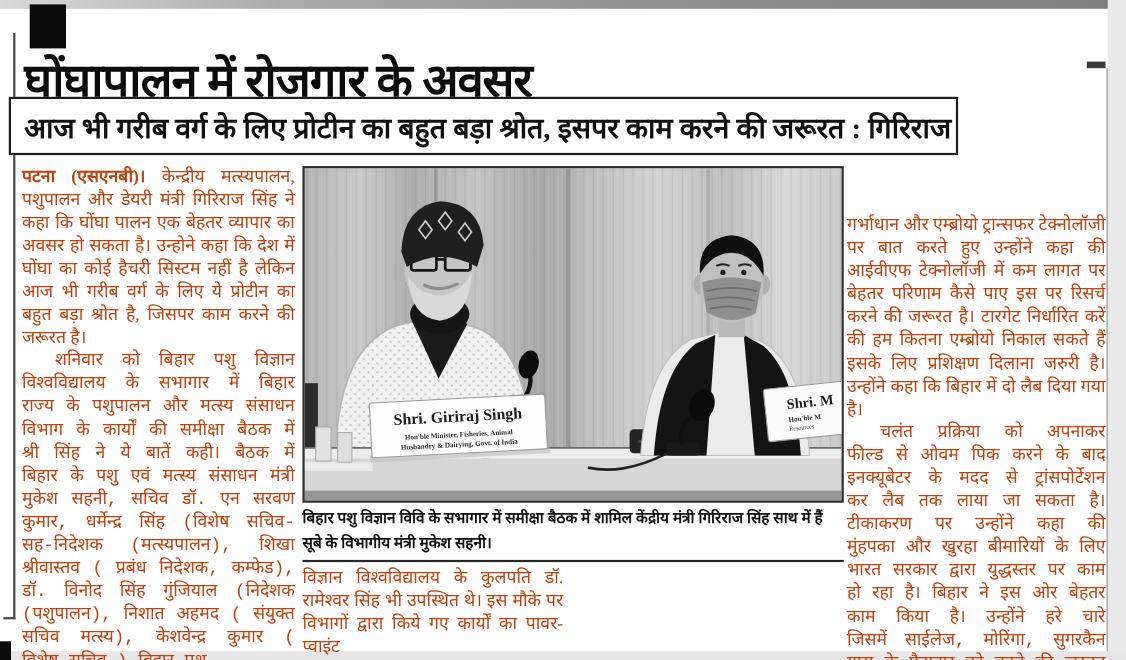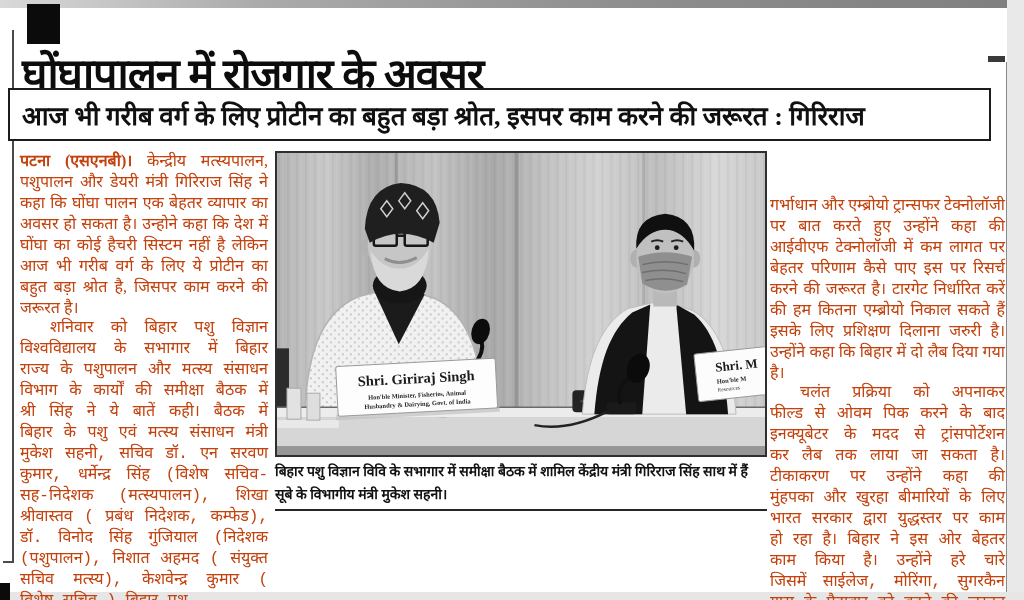--- a/index.html
+++ b/index.html
@@ -22,21 +22,21 @@
   .edge-right-band{left:1007px;top:0;width:17px;height:600px;background:#e9e9e9;}
   .bottom-band{left:10px;top:592px;width:1014px;height:8px;background:#e6e6e6;}
 
   
   .headline{
     left:22px;top:6px;width:986px;height:80px;
     font-size:43px;font-weight:900;line-height:80px;color:#0c0c0c;
     white-space:nowrap;letter-spacing:-1px;
   }
   .subhead-box{
-    left:8px;top:88px;width:983px;height:53px;box-sizing:border-box;
+    left:8px;top:88px;width:863px;height:53px;box-sizing:border-box;
     border:2px solid #1c1c1c;display:flex;align-items:center;padding-left:12px;
     background:#ffffff;
   }
   .subhead{font-size:26px;font-weight:700;color:#101010;white-space:nowrap;}
 
   
   .body-text{font-size:16px;line-height:21px;text-align:justify;color:#c2410c;}
   .body-text p{margin:0;}
   .dateline{font-weight:700;}
   .indent{text-indent:30px;font-family:Liberation Mono, monospace;}
@@ -196,18 +196,19 @@
       <text x="440" y="230" font-family="Liberation Serif, serif" font-size="6.5" font-weight="bold" fill="#2e2e2e">Hon'ble M</text>
       <text x="440" y="238" font-family="Liberation Serif, serif" font-size="5.5" fill="#3a3a3a">Resources</text>
     </g>
   </svg>
 </figure>
 
 <div class="abs caption">बिहार पशु विज्ञान विवि के सभागार में समीक्षा बैठक में शामिल केंद्रीय मंत्री गिरिराज सिंह  साथ में हैं सूबे के विभागीय मंत्री मुकेश सहनी।</div>
 <div class="abs caption-rule"></div>
 
 <div class="abs mid-cols">
+  <div class="mid-col body-text">विज्ञान विश्वविद्यालय के कुलपति डॉ. रामेश्वर सिंह भी उपस्थित थे। इस मौके पर विभागों द्वारा किये गए कार्यों का पावर-प्वाइंट</div>
 </div>
 
 <div class="abs col-right body-text">
   <p>गर्भाधान और एम्ब्रोयो ट्रान्सफर टेक्नोलॉजी पर बात करते हुए उन्होंने कहा की आईवीएफ टेक्नोलॉजी में  कम लागत पर बेहतर परिणाम कैसे पाए इस पर रिसर्च करने की जरूरत है। टारगेट निर्धारित करें  की हम कितना एम्ब्रोयो निकाल सकते हैं इसके लिए प्रशिक्षण दिलाना जरुरी है। उन्होंने कहा कि बिहार में दो लैब दिया गया है।</p>
   <p class="indent">चलंत प्रक्रिया को अपनाकर फील्ड से ओवम पिक करने के बाद इनक्यूबेटर के मदद से ट्रांसपोर्टेशन कर लैब तक लाया जा सकता है। टीकाकरण पर उन्होंने कहा की मुंहपका और खुरहा बीमारियों के लिए भारत सरकार द्वारा युद्धस्तर पर काम हो रहा है। बिहार ने इस ओर बेहतर काम किया है। उन्होंने  हरे चारे जिसमें साईलेज, मोरिंगा, सुगरकैन ग्रास के पैदावार को बढ़ने की जरुरत है। मत्स्यिकी के विकास पर बात करते हुए उन्होंने कहा कि केज कल्चर को भी बढ़ावा देने की जरूरत है।</p>
 </div>
 
 </body></html>

